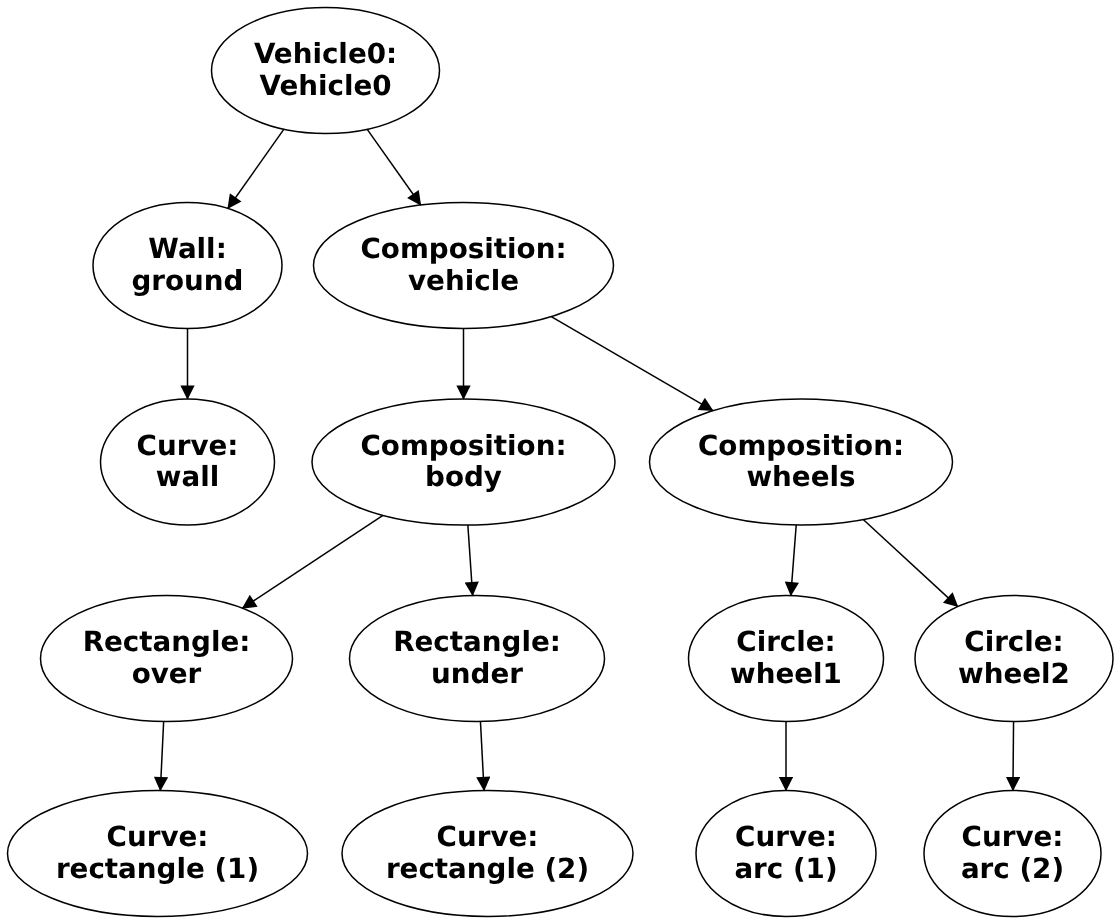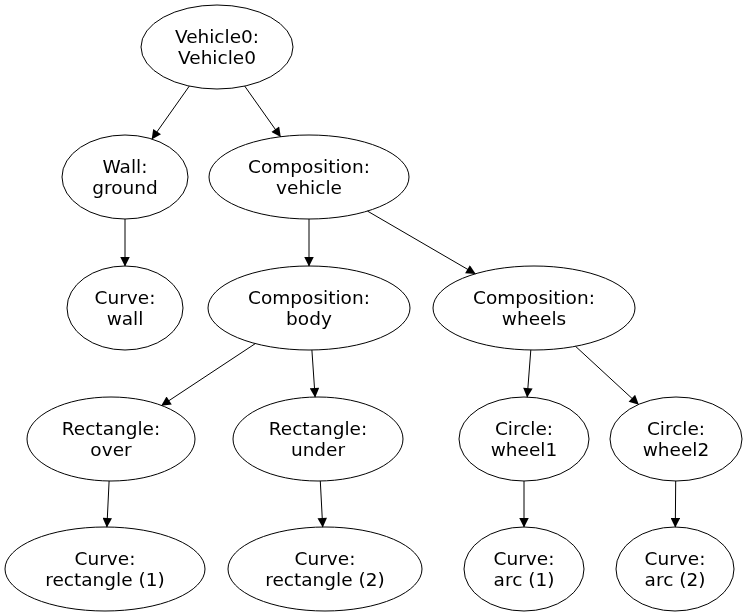--- a/index.html
+++ b/index.html
@@ -5,20 +5,21 @@
   html, body {
     margin: 0;
     padding: 0;
     background: #ffffff;
   }
   .canvas-wrap {
     width: 745px;
     height: 616px;
     background: #ffffff;
     overflow: hidden;
+    font-weight: bold;
   }
   svg {
     display: block;
     font-family: "DejaVu Sans", "Liberation Sans", sans-serif;
   }
   svg text {
     font-size: 18.5px;
     text-anchor: middle;
     user-select: none;
   }

